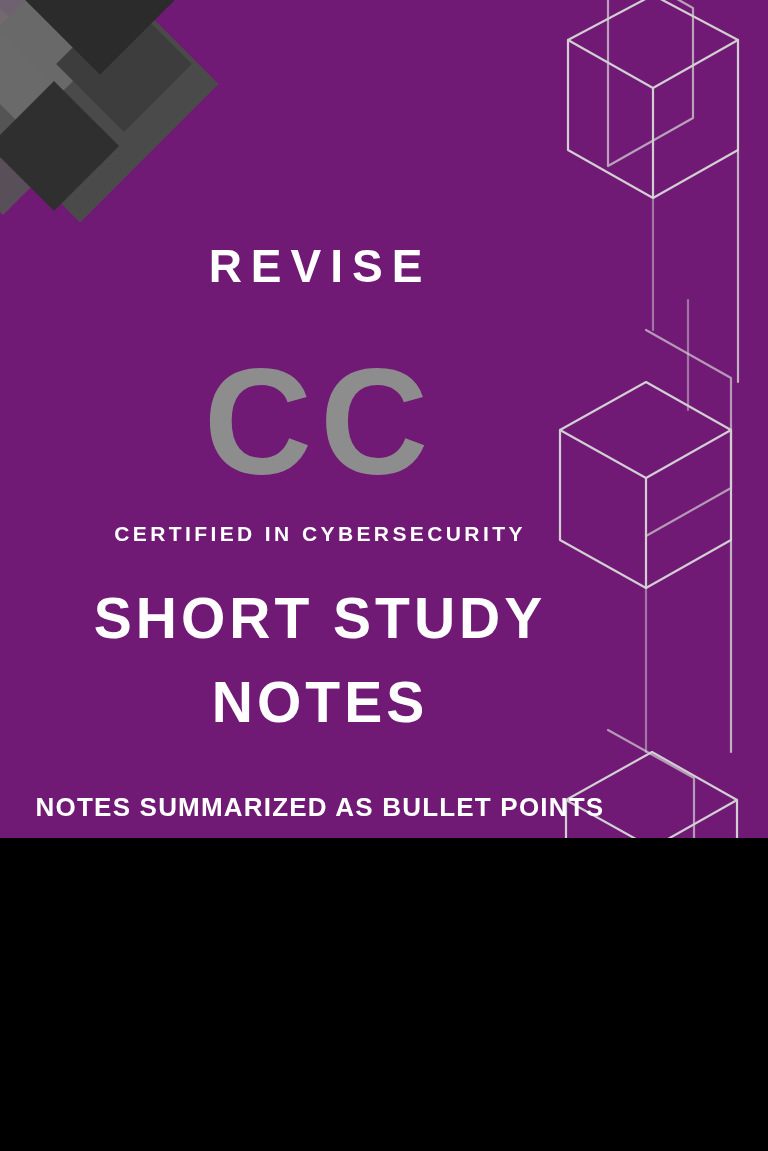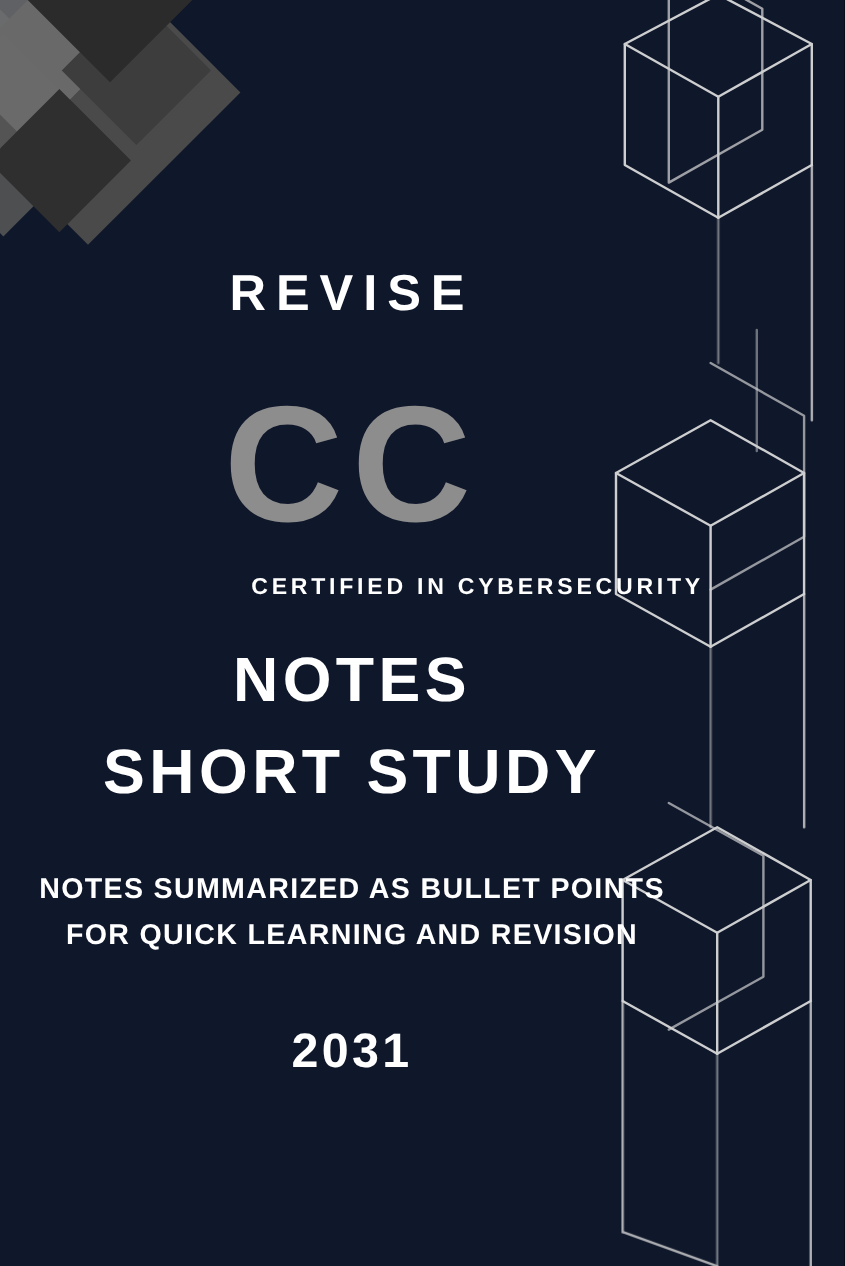--- a/index.html
+++ b/index.html
@@ -10,22 +10,22 @@
   body {
     width: 768px;
     height: 1151px;
     overflow: hidden;
     font-family: "Liberation Sans", sans-serif;
   }
 
   .cover {
     position: relative;
     width: 768px;
-    height: 1151px;
-    background: #0f172a;
+    height: 838px;
+    background: #701a75;
     overflow: hidden;
   }
 
   
   .diamond-group {
     position: absolute;
     top: -110px;
     left: -110px;
     width: 420px;
     height: 420px;
@@ -122,21 +122,20 @@
   .subtitle {
     position: absolute;
     top: 523px;
     left: 0;
     width: 640px;
     color: #ffffff;
     font-size: 21px;
     font-weight: bold;
     letter-spacing: 3.4px;
     line-height: 1;
-    text-align: right;
   }
 
   .main-title {
     position: absolute;
     top: 576px;
     left: 0;
     width: 640px;
     color: #ffffff;
     font-size: 57px;
     font-weight: bold;
@@ -233,20 +232,20 @@
         <path d="M18 1120 L104 1151"></path>
       </g>
     </svg>
   </div>
 
   <div class="text-wrap">
     <div class="revise">REVISE</div>
     <div class="cc">CC</div>
     <div class="subtitle">CERTIFIED IN CYBERSECURITY</div>
     <div class="main-title">
+      <div>SHORT STUDY</div>
       <div>NOTES</div>
-      <div>SHORT STUDY</div>
     </div>
     <div class="desc">NOTES SUMMARIZED AS BULLET POINTS FOR QUICK LEARNING AND REVISION</div>
     <div class="year">2031</div>
   </div>
 
 </div>
 
 </body></html>

